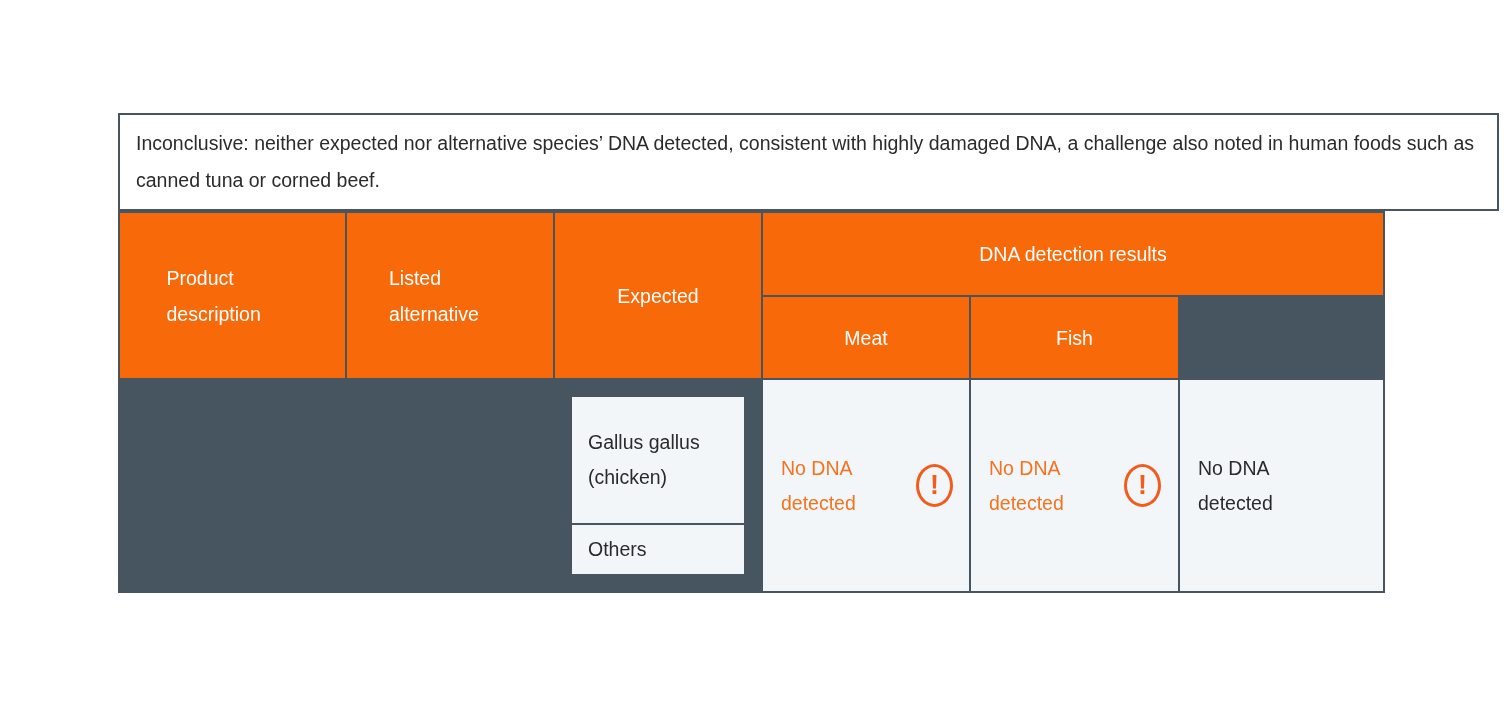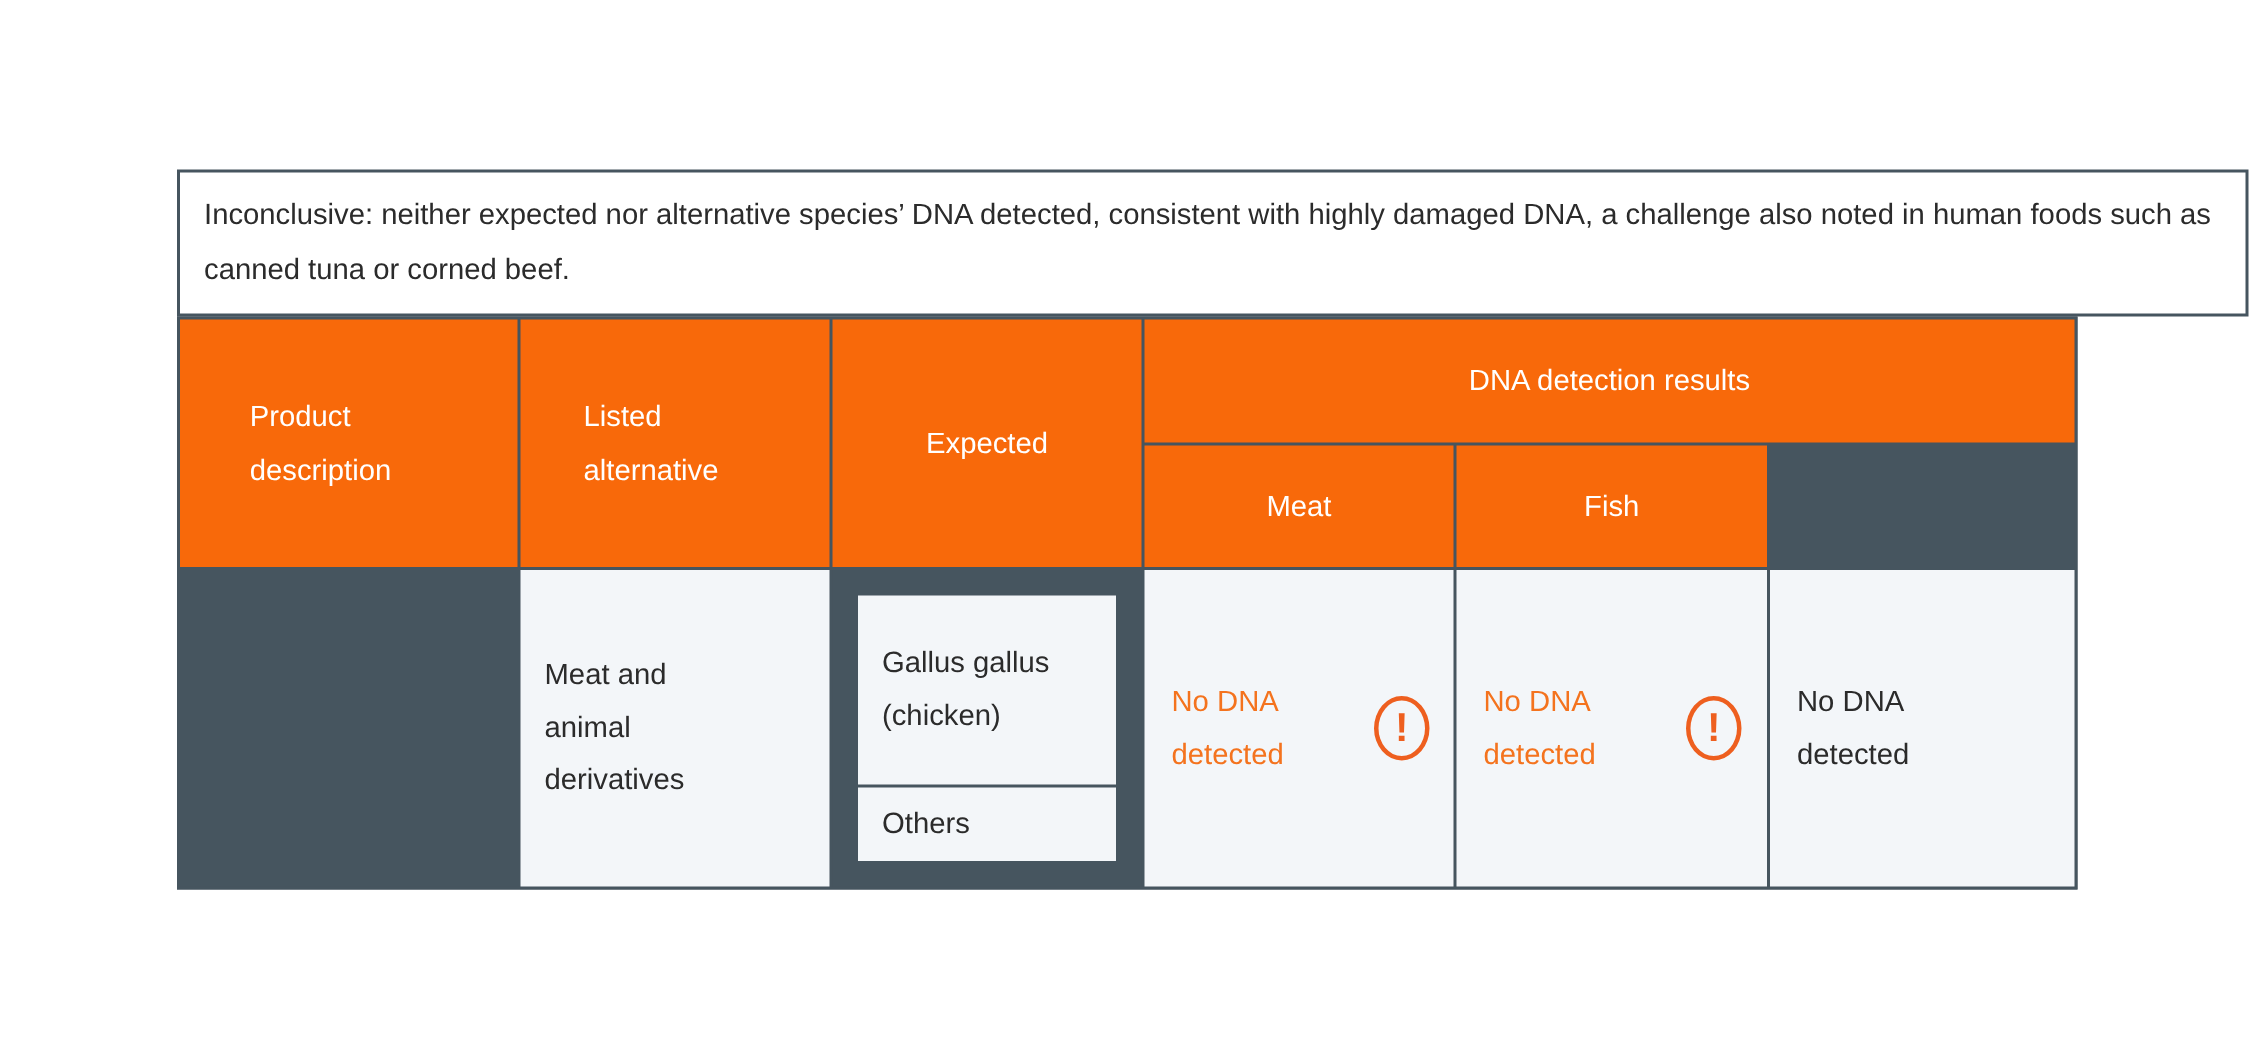--- a/index.html
+++ b/index.html
@@ -135,23 +135,20 @@
     <div class="th cell-dna-h">
       <span class="wrap">DNA detection results</span>
     </div>
     <div class="th cell-meat-h">
       <span class="wrap">Meat</span>
     </div>
     <div class="th cell-fish-h">
       <span class="wrap">Fish</span>
     </div>
 
-    <div class="td cell-ingredients-d">
-      <span class="wrap w125">Meat and animal derivatives</span>
-    </div>
     <div class="cell-expected-d">
       <div class="sub-cell sub-top">
         <span class="wrap w160">Gallus gallus (chicken)</span>
       </div>
       <div class="sub-cell sub-bottom">
         <span class="wrap">Others</span>
       </div>
     </div>
 
     <div class="td result cell-meat-d">

